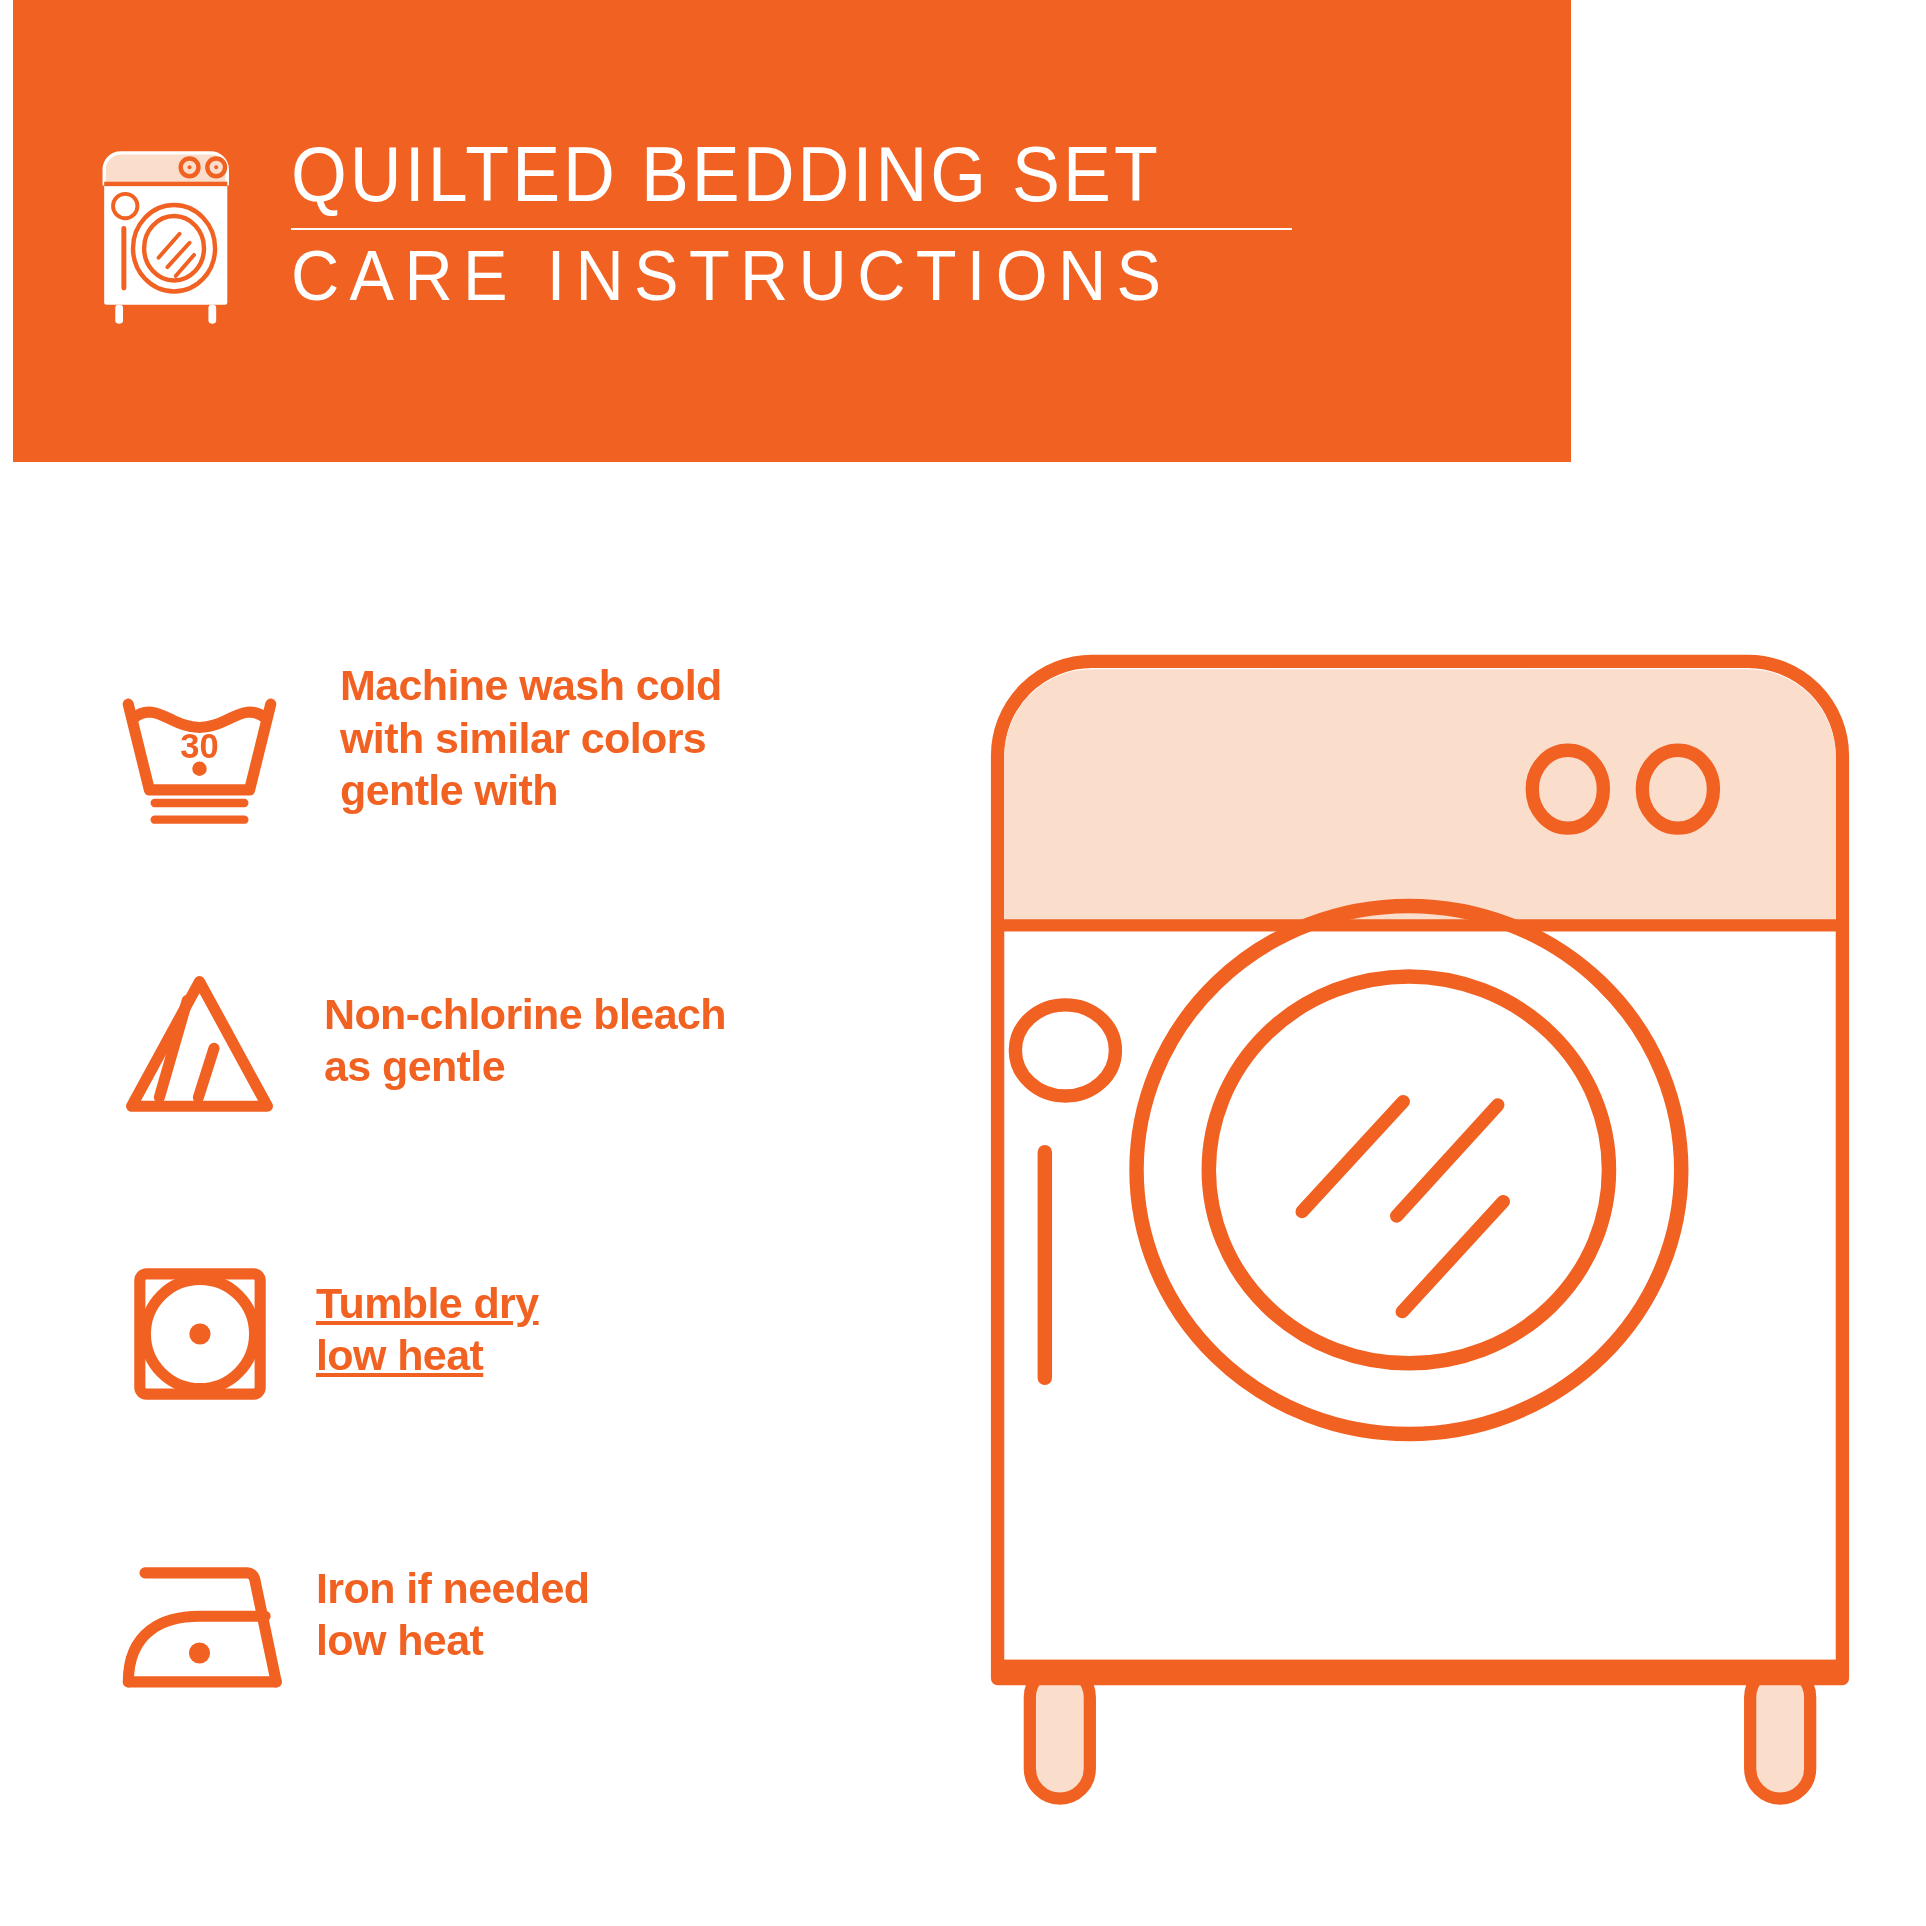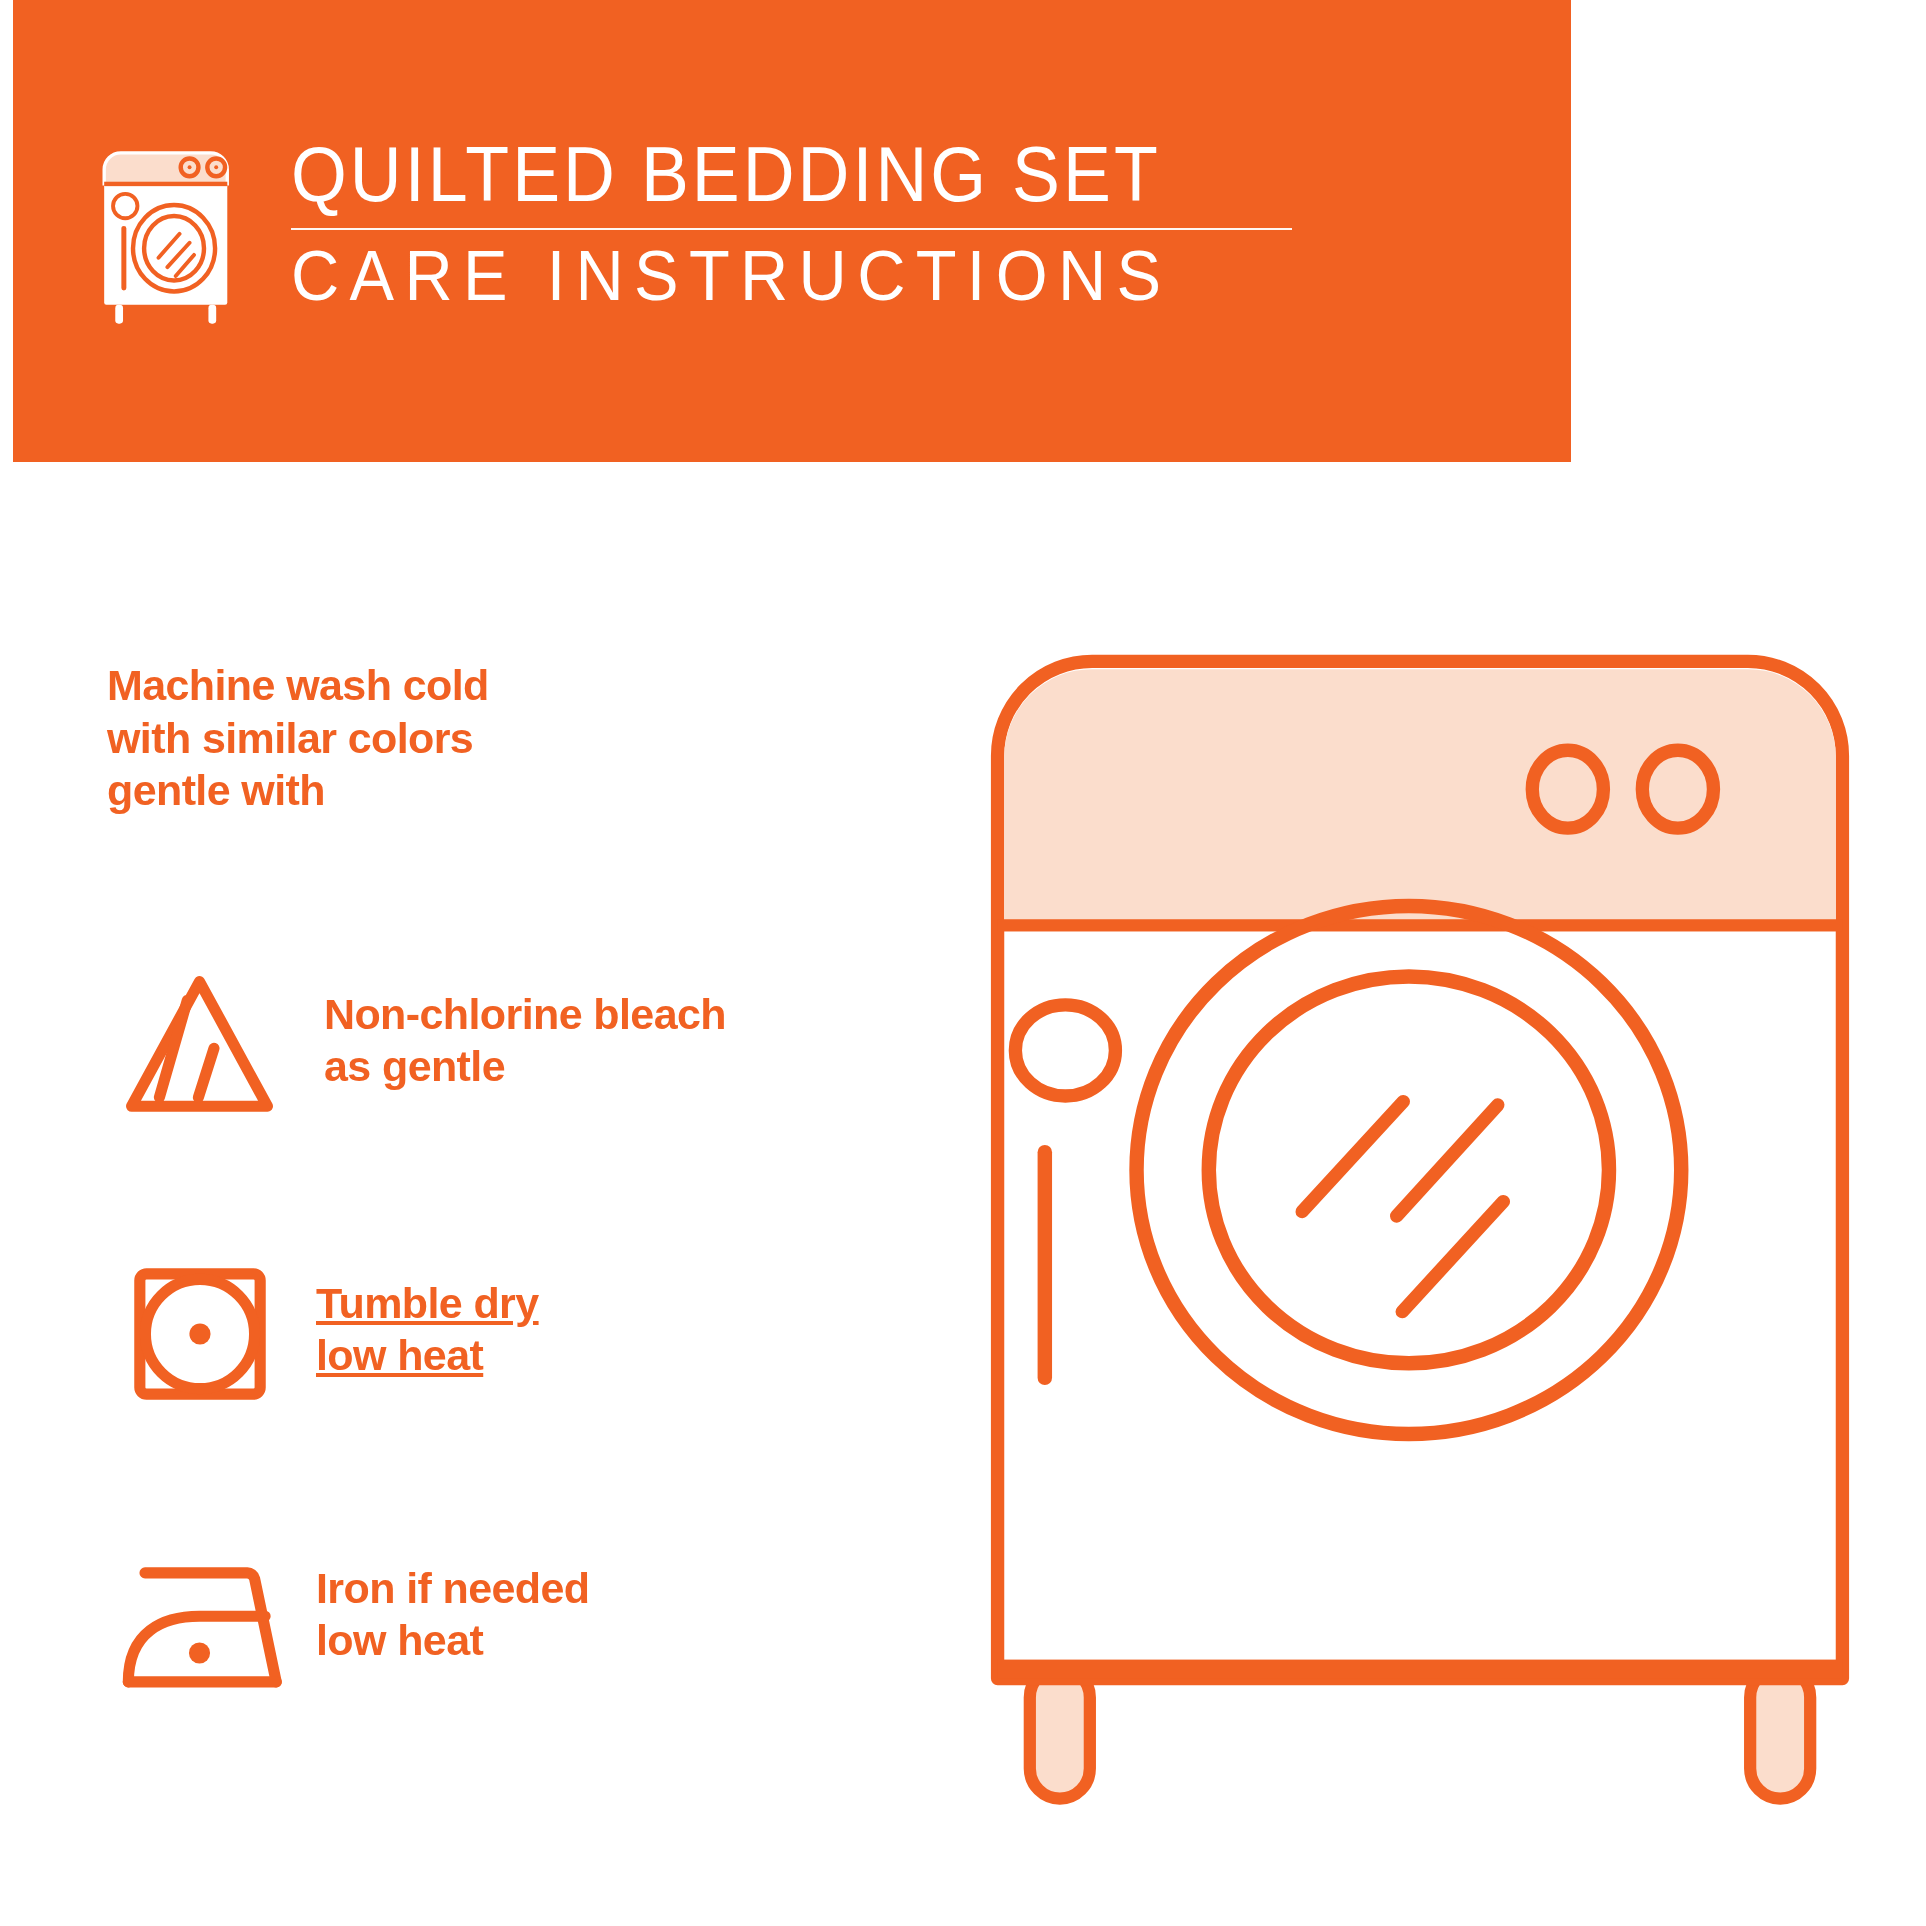--- a/index.html
+++ b/index.html
@@ -144,20 +144,30 @@
       <div id="title-divider"></div>
       <div id="title-sub">CARE INSTRUCTIONS</div>
     </div>
 
   </div>
 </div>
 
 <div id="instructions">
 
   <div class="instr-row row-wash">
+    <div class="instr-symbol">
+      <svg viewBox="0 0 300 260" width="167" height="145">
+        <path d="M22 36 L60 190 H240 L278 36" fill="none" stroke="#F16122" stroke-width="20" stroke-linecap="round" stroke-linejoin="round"></path>
+        <path d="M30 62 C70 28, 100 78, 150 78 C200 78, 230 28, 270 62" fill="none" stroke="#F16122" stroke-width="20" stroke-linecap="round"></path>
+        <text x="150" y="132" text-anchor="middle" font-family="Liberation Sans, sans-serif" font-size="62" font-weight="700" fill="#F16122">30</text>
+        <circle cx="150" cy="152" r="13" fill="#F16122"></circle>
+        <rect x="62" y="206" width="176" height="15" rx="7.5" fill="#F16122"></rect>
+        <rect x="62" y="236" width="176" height="15" rx="7.5" fill="#F16122"></rect>
+      </svg>
+    </div>
     <div class="instr-text">
       <span class="instr-line">Machine wash cold</span>
       <span class="instr-line">with similar colors</span>
       <span class="instr-line">gentle with</span>
     </div>
   </div>
 
   <div class="instr-row row-bleach">
     <div class="instr-symbol">
       <svg viewBox="0 0 300 280" width="167" height="156">

